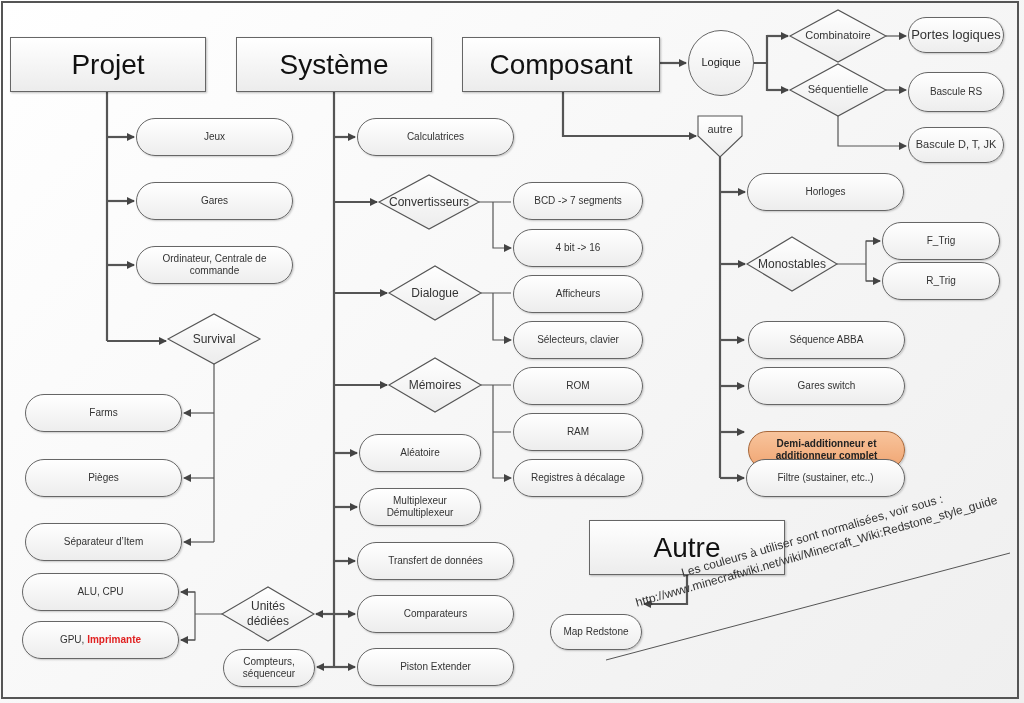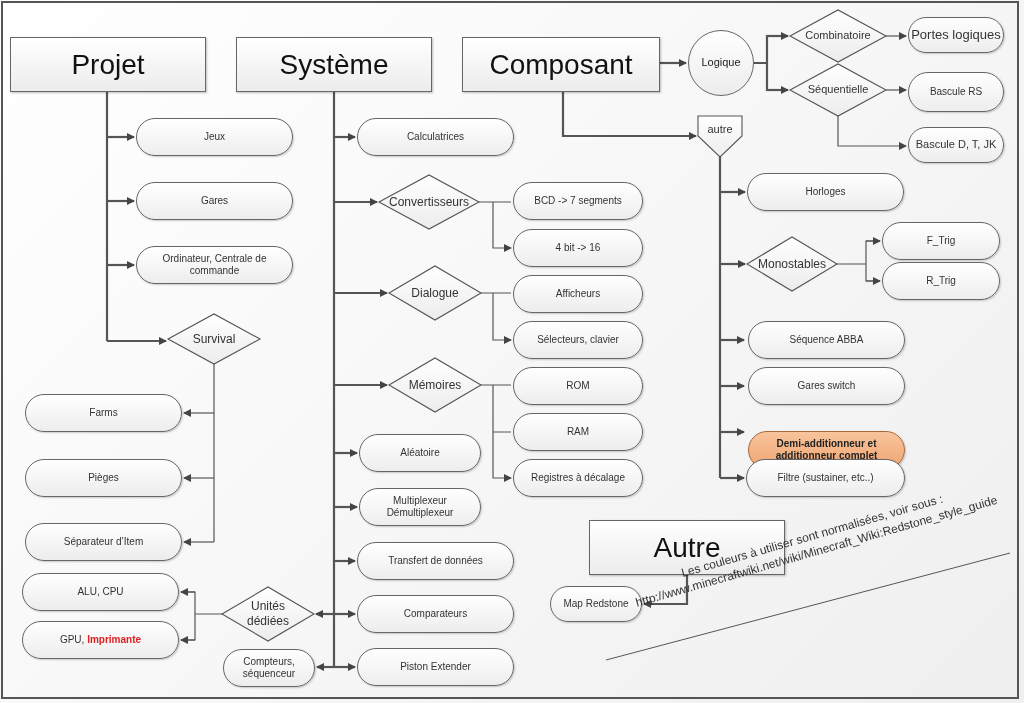--- a/index.html
+++ b/index.html
@@ -5,21 +5,21 @@
   html,body{margin:0;padding:0;background:#fff;}
   #stage{position:relative;width:1024px;height:703px;overflow:hidden;
     background:linear-gradient(135deg,#ffffff 0%,#f7f7f7 50%,#efefef 100%);
     font-family:"Liberation Sans",sans-serif;color:#333;}
   #frame{position:absolute;left:1px;top:1px;width:1018px;height:698px;border:2px solid #555;box-sizing:border-box;}
   svg{position:absolute;left:0;top:0;}
   .node{position:absolute;box-sizing:border-box;display:flex;align-items:center;justify-content:center;text-align:center;line-height:1.25;}
   .hdr{background:linear-gradient(#fff,#ececec);border:1.5px solid #666;font-size:28px;color:#111;box-shadow:1px 1px 2px rgba(0,0,0,.25);}
   .pill{background:linear-gradient(#fff,#ededed);border:1.2px solid #666;border-radius:22px;font-size:10px;color:#333;box-shadow:1px 1px 2px rgba(0,0,0,.2);}
   .pill.orange{background:linear-gradient(#f8c49c,#f0a572);border-color:#a8683a;font-weight:bold;color:#222;}
-  .pill.small{font-size:10px;}
+  .pill.small{font-size:10px;margin-top:28px;}
   .circle{border-radius:50%;background:linear-gradient(#fff,#ececec);border:1.2px solid #666;font-size:11px;font-weight:normal;color:#222;}
   .dlabel{font-size:12px;color:#333;}
   .red{color:#e02020;font-weight:bold;}
   .note{position:absolute;left:608px;top:586px;width:420px;transform:rotate(-16deg);transform-origin:0 0;font-size:12px;color:#333;text-align:center;line-height:1.35;}
 </style>
 </head>
 <body>
 
 <div id="stage">
   <div id="frame"></div>

